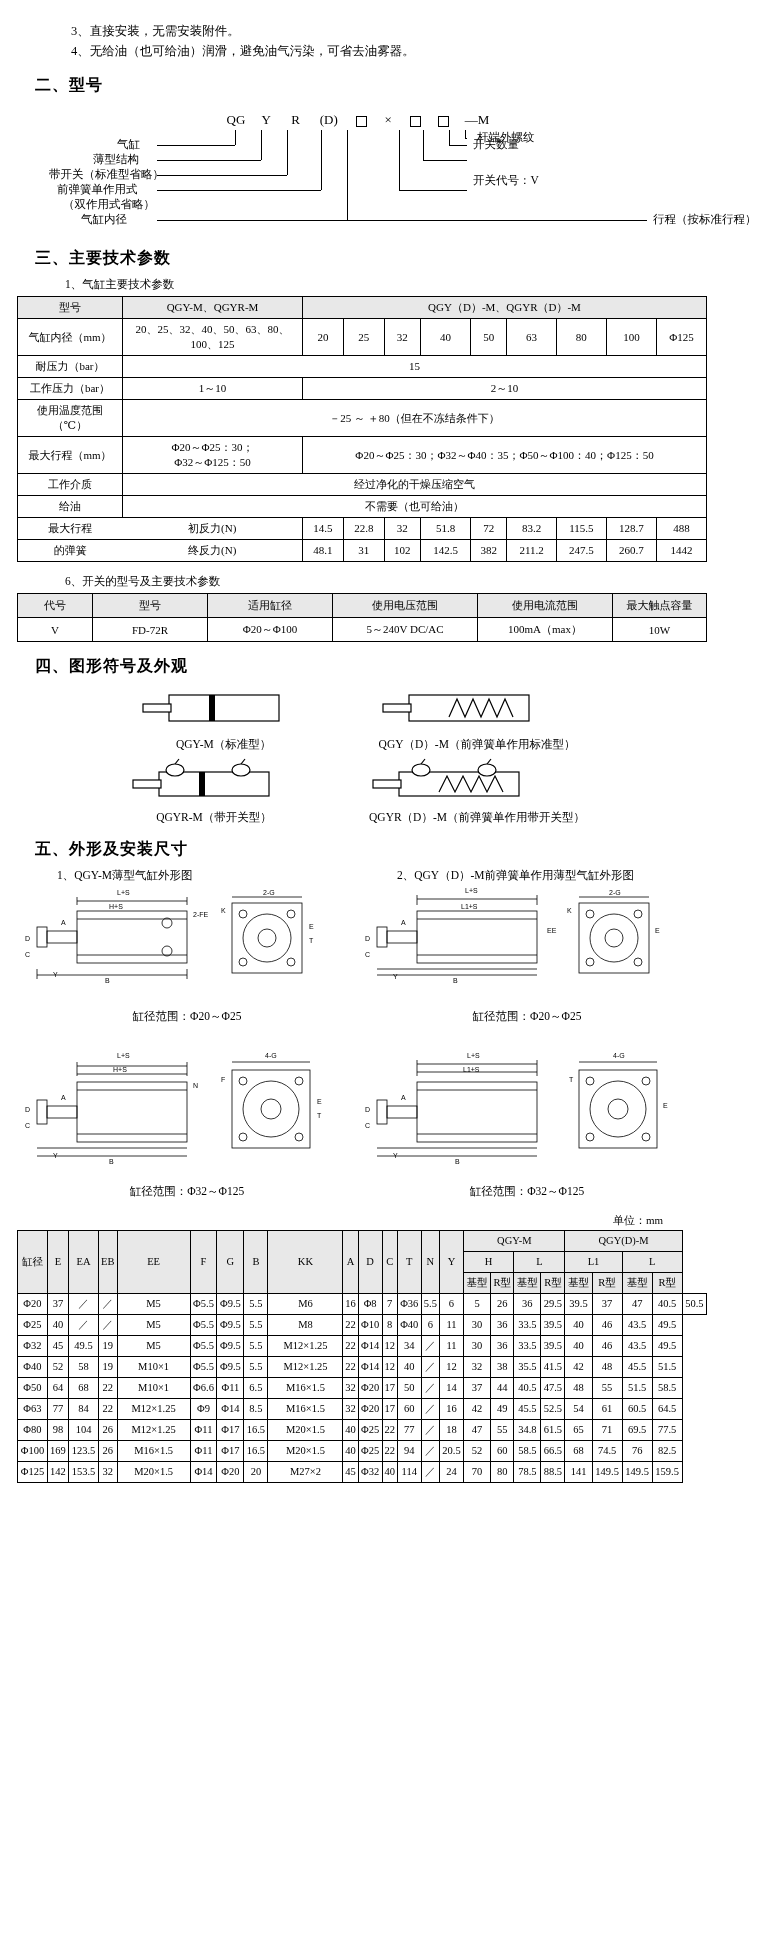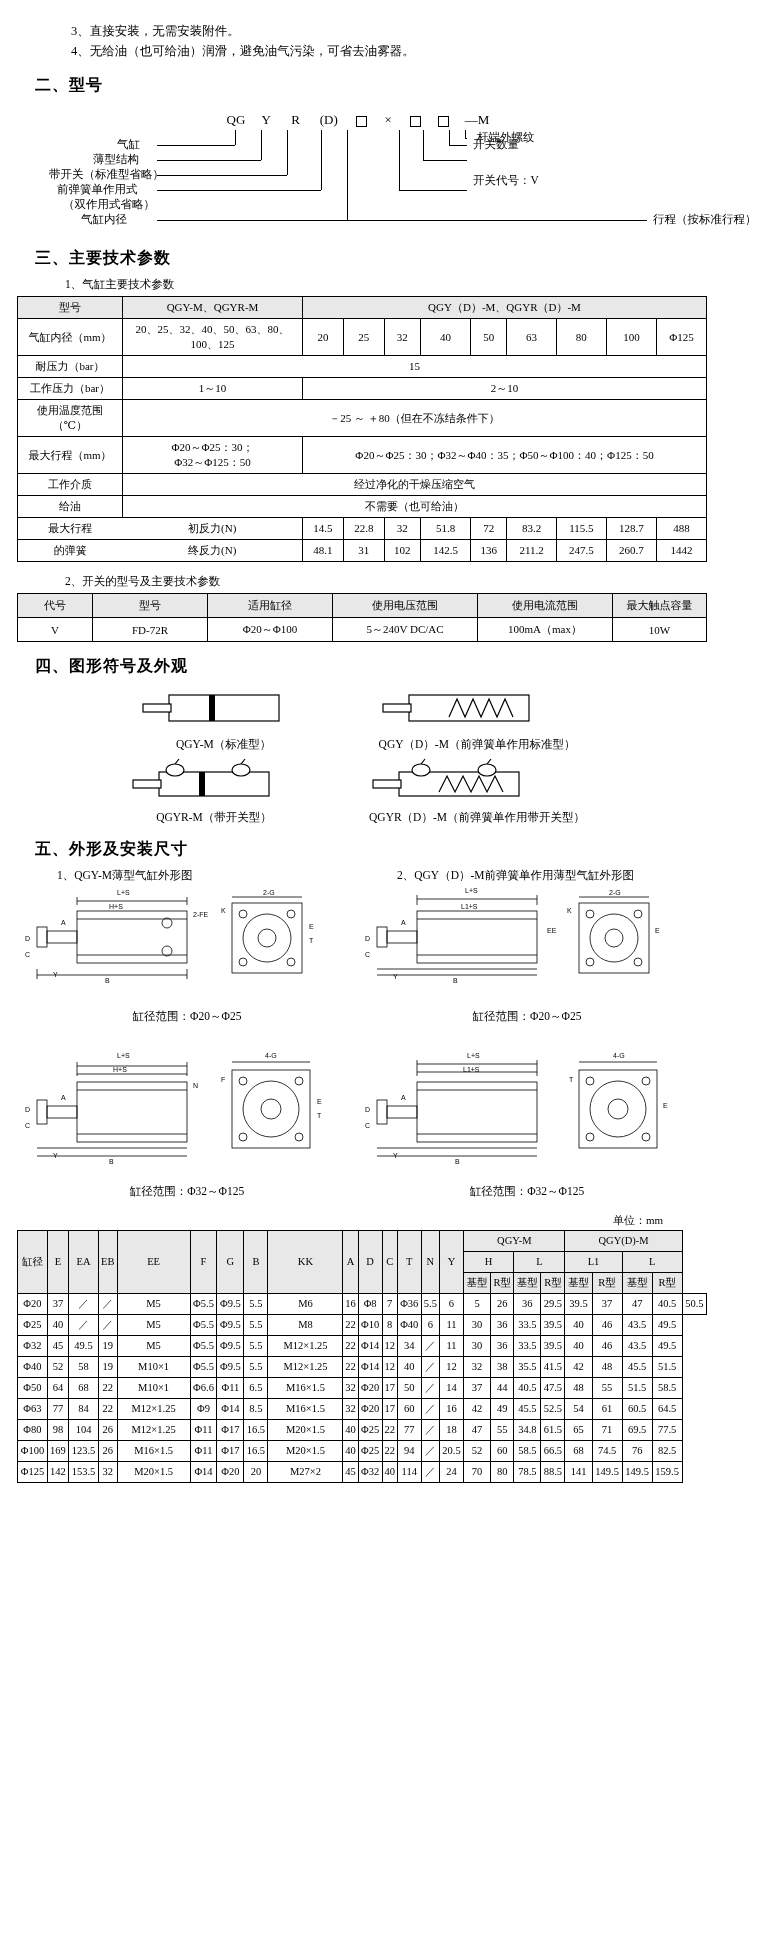--- a/index.html
+++ b/index.html
@@ -163,30 +163,30 @@
       <td>128.7</td>
       <td>488</td>
     </tr>
     <tr>
       <td style="border-right:none;">的弹簧</td>
       <td style="border-left:none;">终反力(N)</td>
       <td>48.1</td>
       <td>31</td>
       <td>102</td>
       <td>142.5</td>
-      <td>136</td>
+      <td>382</td>
       <td>211.2</td>
       <td>247.5</td>
       <td>260.7</td>
       <td>1442</td>
     </tr>
   </tbody>
     </table>
 
-  <div class="sub" style="margin-top:12px">2、开关的型号及主要技术参数</div>
+  <div class="sub" style="margin-top:12px">6、开关的型号及主要技术参数</div>
   <table class="t2">
     <thead>
       <tr>
         <td style="width:70px">代号</td>
         <td style="width:110px">型号</td>
         <td style="width:120px">适用缸径</td>
         <td style="width:140px">使用电压范围</td>
         <td style="width:130px">使用电流范围</td>
         <td>最大触点容量</td>
       </tr>

